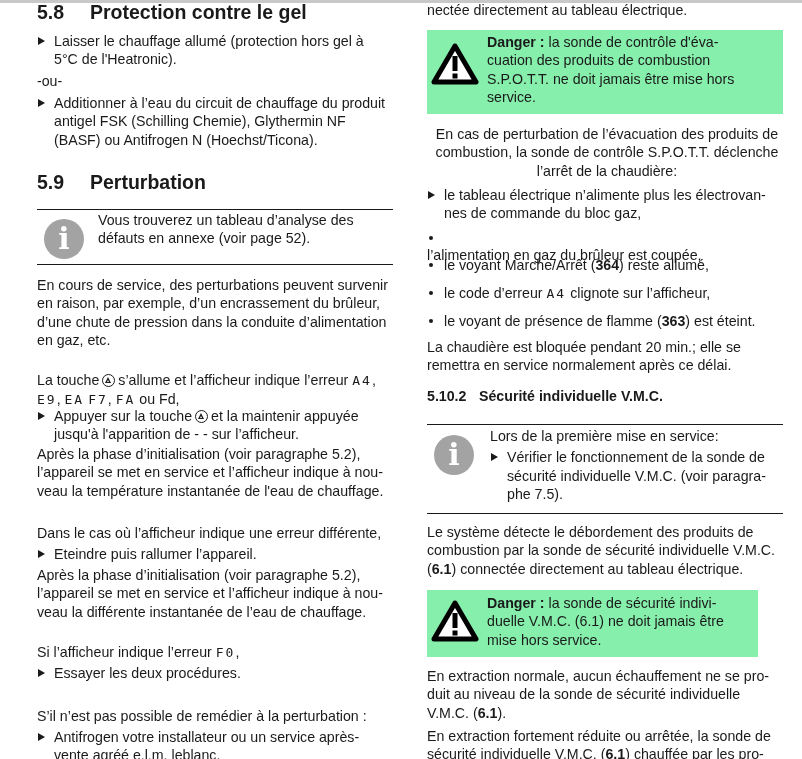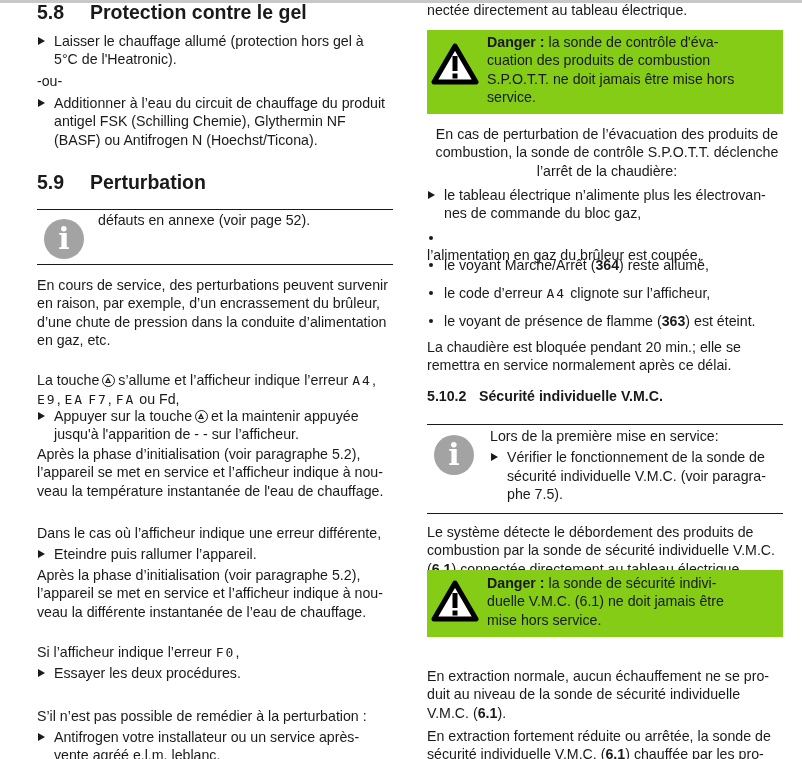--- a/index.html
+++ b/index.html
@@ -46,21 +46,21 @@
     .info {
       position: absolute; border-top: 1.5px solid #1a1a1a; border-bottom: 1.5px solid #1a1a1a;
     }
     .info-icon {
       position: absolute; width: 40px; height: 40px; border-radius: 50%;
       background: #a3a3a3; color: #fff;
       font-family: "DejaVu Serif", serif; font-size: 30px; font-weight: bold;
       text-align: center; line-height: 40px;
     }
     .danger {
-      position: absolute; background: #84cc16;
+      position: absolute; background: #86efac;
     }
     .warn-icon { position: absolute; }
     .touch-icon {
       display: inline-block; width: 13px; height: 13px; border: 1.3px solid #1a1a1a;
       border-radius: 50%; vertical-align: -2px; position: relative; margin: 0 3px;
     }
     .touch-icon::after {
       content: ""; position: absolute; left: 2px; top: 1.5px;
       border-left: 3.3px solid transparent; border-right: 3.3px solid transparent;
       border-bottom: 6.5px solid #1a1a1a;
@@ -103,20 +103,21 @@
   </div>
 
   <div class="h2 abs" style="top:171px;left:0;">
     <span class="num">5.9</span>
     <span>Perturbation</span>
   </div>
 
   <div class="info" style="left:0;top:209px;width:356px;height:56px;">
     <div class="info-icon" style="left:7px;top:9px;">i</div>
     <div style="position:absolute;left:61px;top:1px;">
+      <div class="line">Vous trouverez un tableau d’analyse des</div>
       <div class="line">défauts en annexe (voir page  52).</div>
     </div>
   </div>
 
   <div class="abs" style="top:276px;left:0;width:360px;">
     <div class="line">En cours de service, des perturbations peuvent survenir</div>
     <div class="line">en raison, par exemple, d’un encrassement du brûleur,</div>
     <div class="line">d’une chute de pression dans la conduite d’alimentation</div>
     <div class="line">en gaz, etc.</div>
   </div>
@@ -258,21 +259,21 @@
       </div>
     </div>
   </div>
 
   <div class="abs" style="top:523px;left:0;width:365px;">
     <div class="line">Le système détecte le débordement des produits de</div>
     <div class="line">combustion par la sonde de sécurité individuelle V.M.C.</div>
     <div class="line">(<b>6.1</b>)<span> connectée directement au tableau électrique.</span></div>
   </div>
 
-  <div class="danger" style="left:0;top:570px;width:356px;height:67px;">
+  <div class="danger" style="left:0;top:590px;width:331px;height:67px;">
     <svg class="warn-icon" style="left:4px;top:10px;" width="48" height="42" viewBox="0 0 48 42">
       <polygon points="24,3 45,39 3,39" fill="#ffffff" stroke="#000" stroke-width="5" stroke-linejoin="round"></polygon>
       <rect x="21.5" y="13" width="5" height="15" fill="#000"></rect>
       <rect x="21.5" y="30.5" width="5" height="5" fill="#000"></rect>
     </svg>
     <div style="position:absolute;left:60px;top:4px;">
       <div class="line"><b>Danger :</b><span> la sonde de sécurité indivi-</span></div>
       <div class="line">duelle V.M.C. (6.1) ne doit jamais être</div>
       <div class="line">mise hors service.</div>
     </div>

